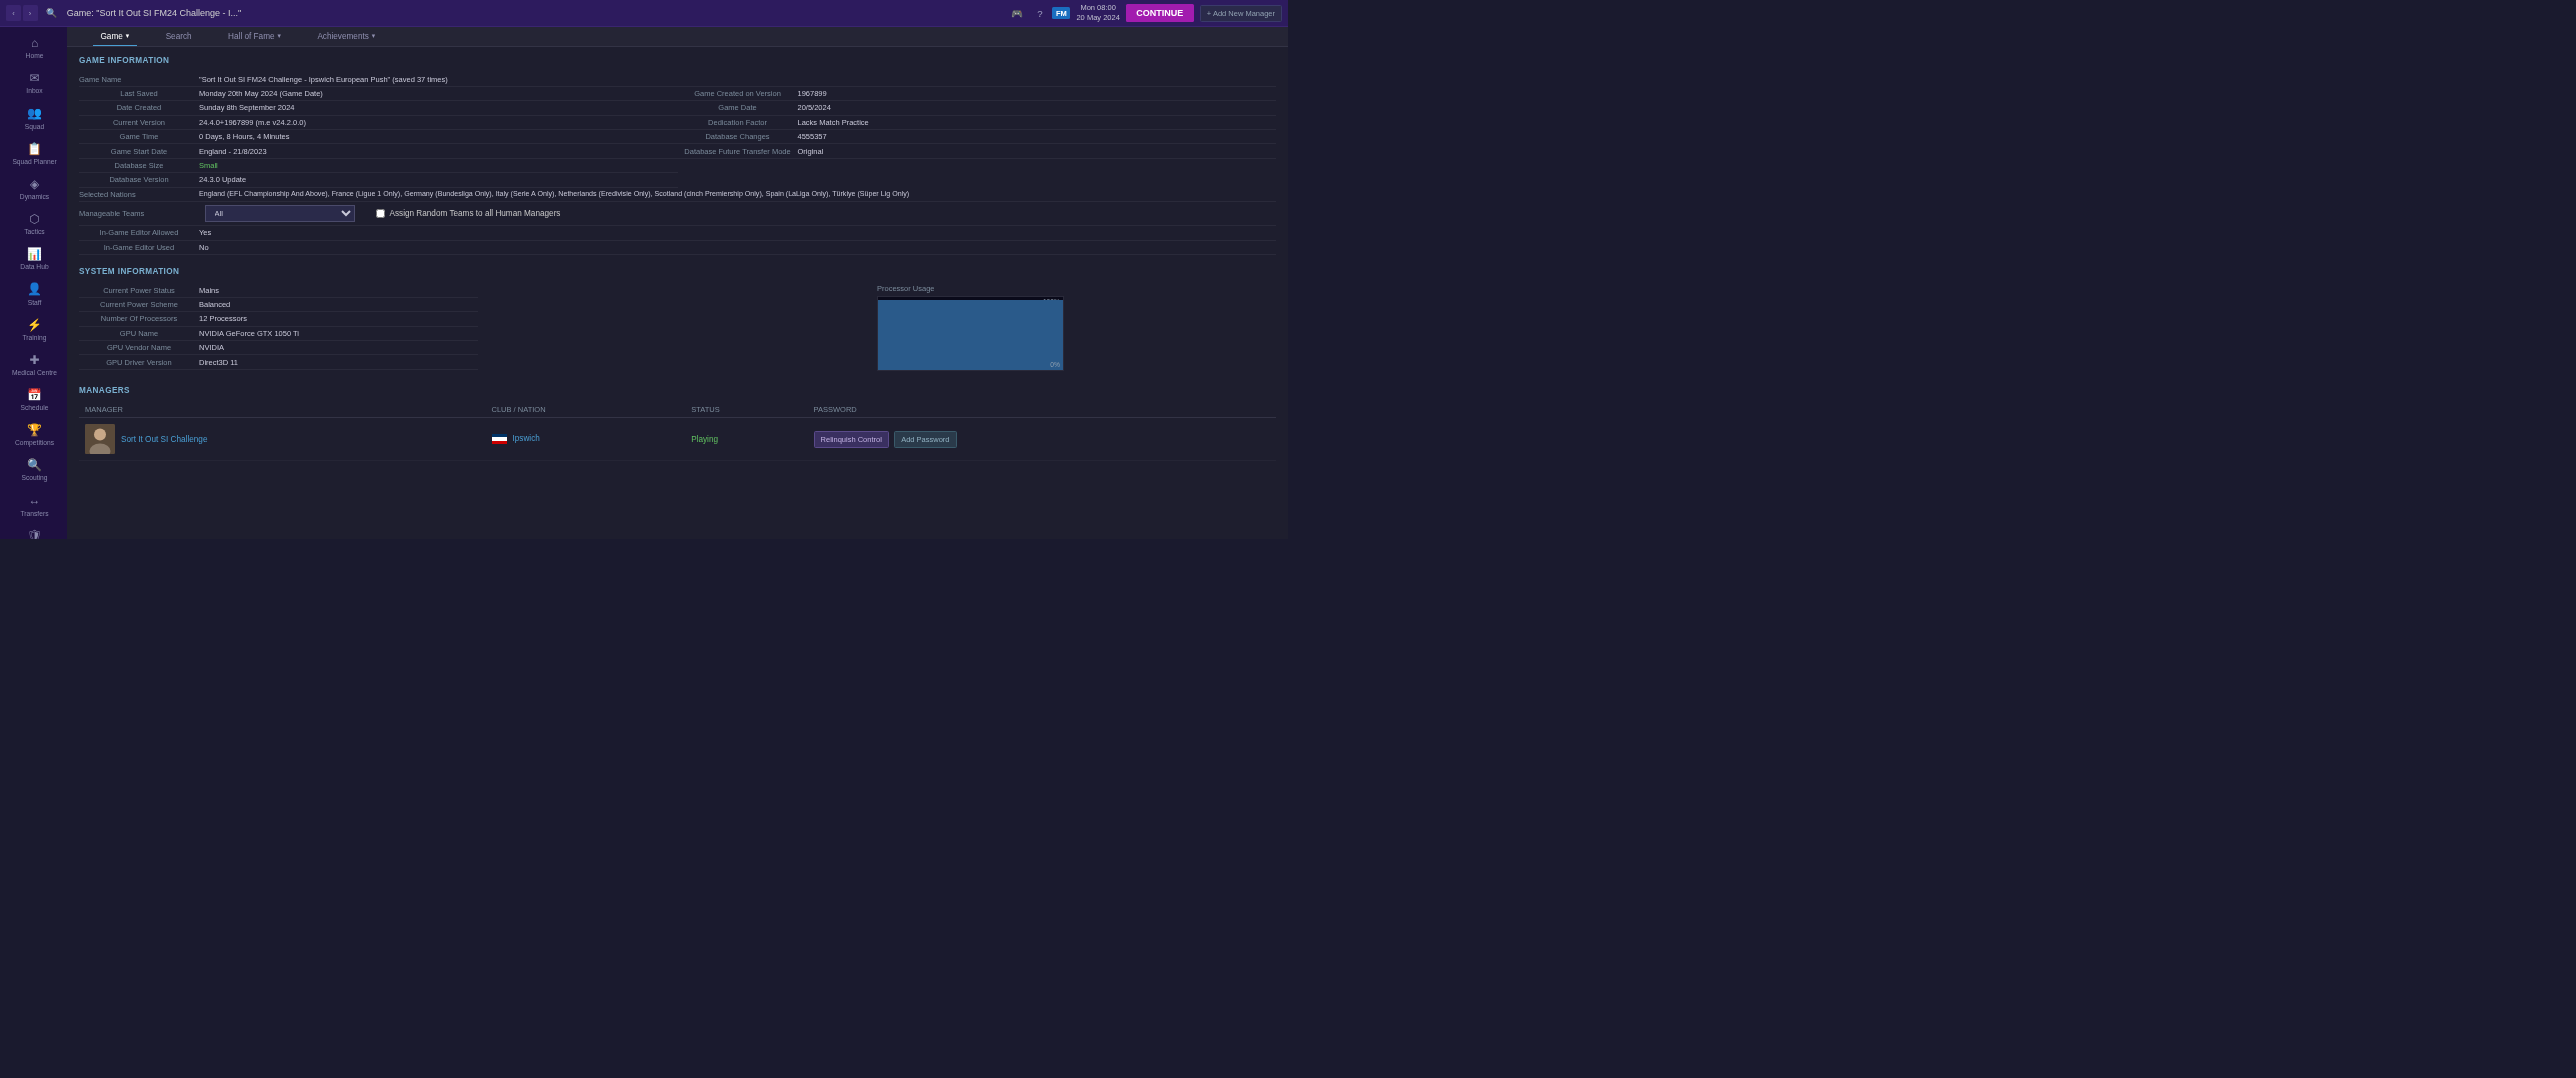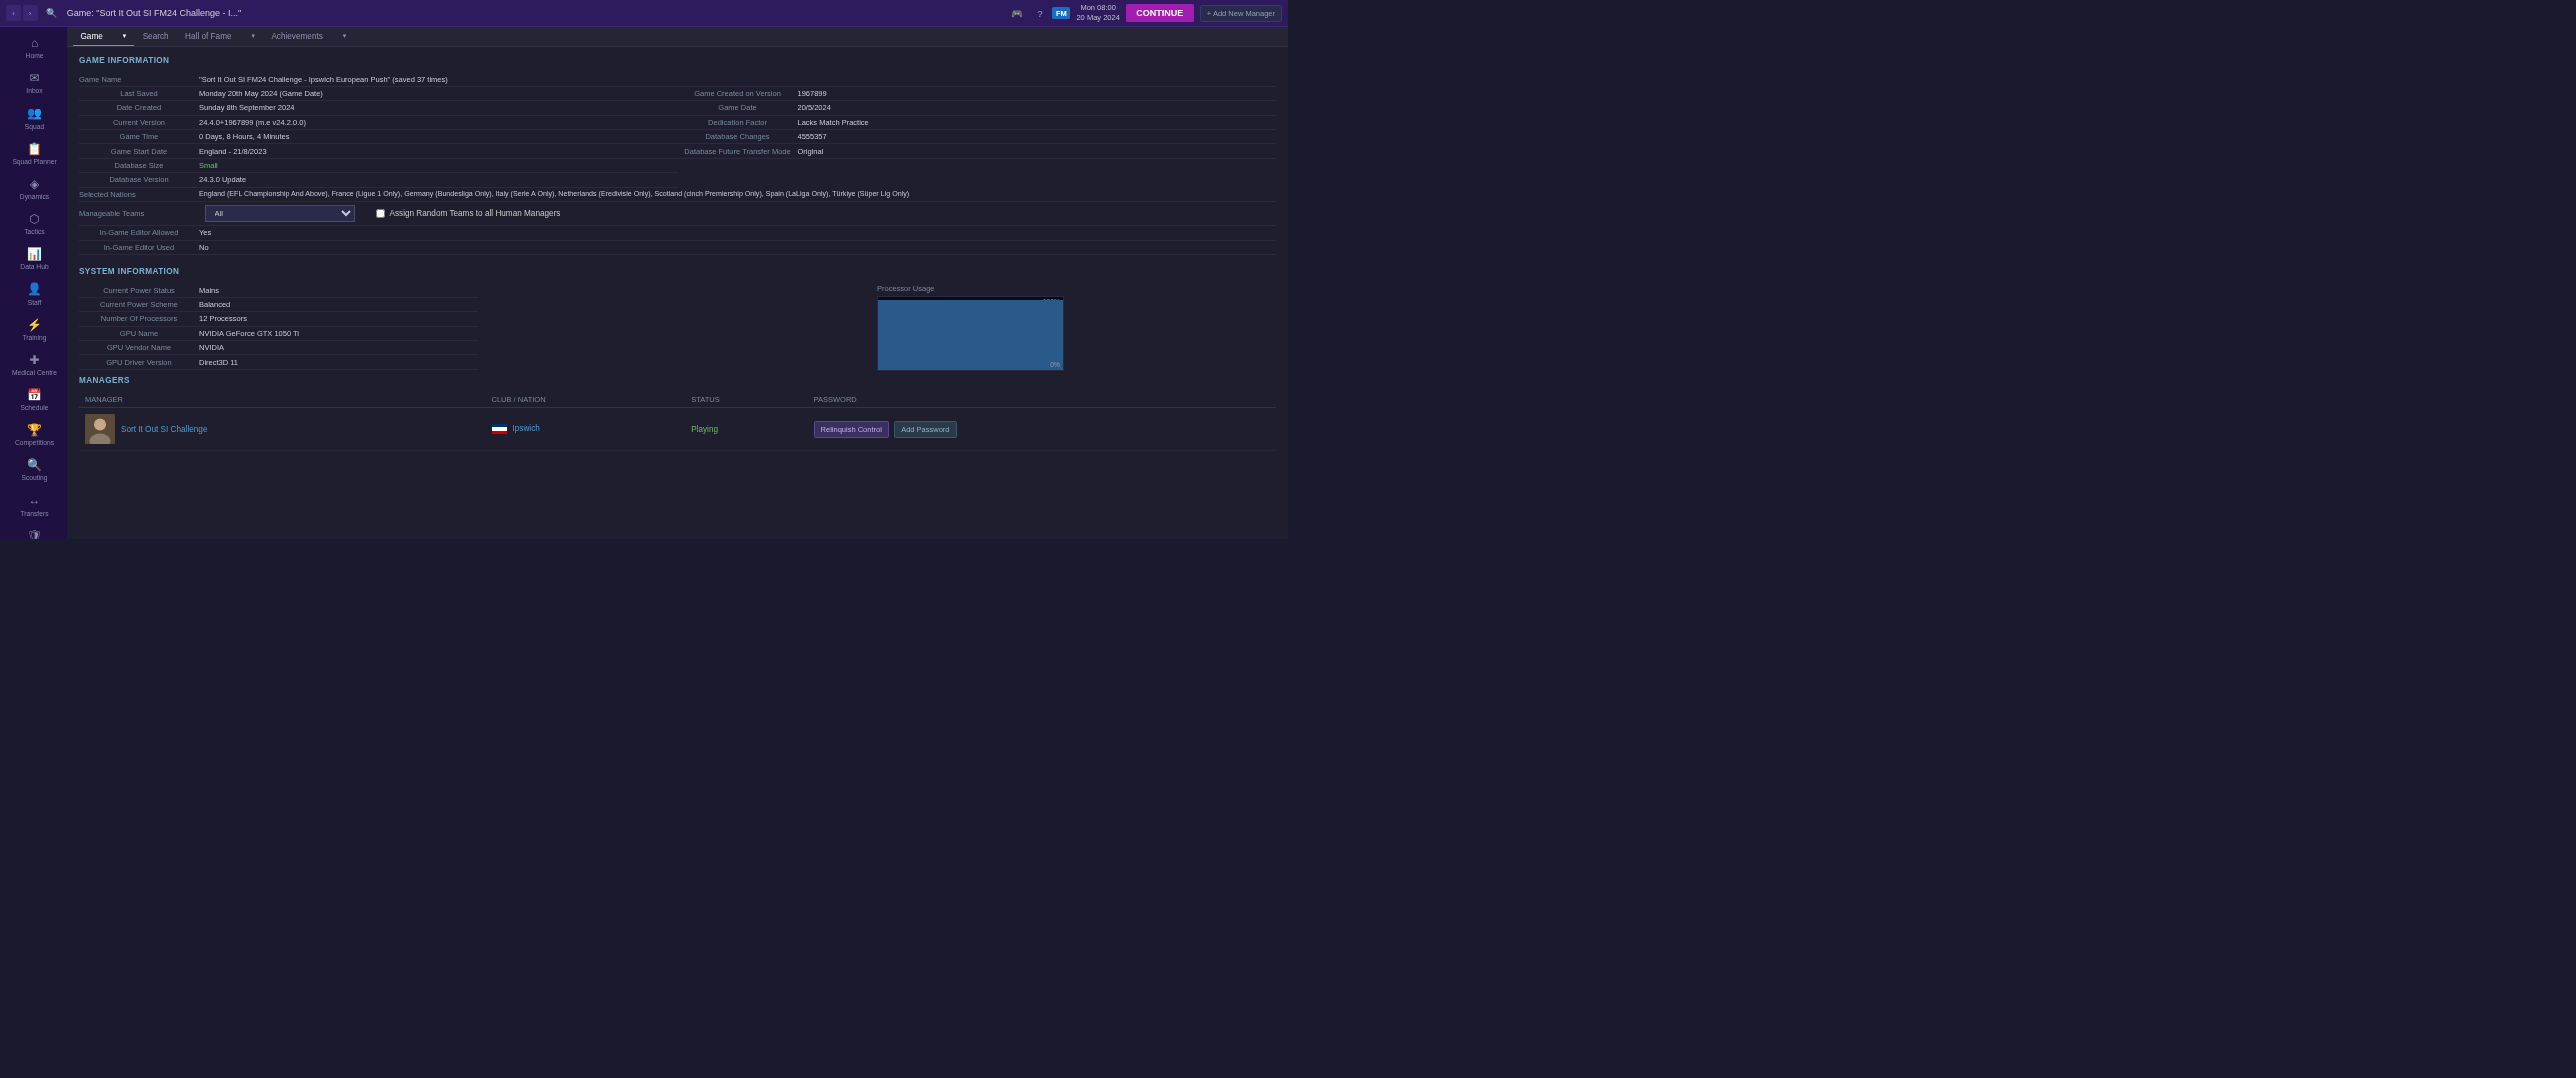--- a/index.html
+++ b/index.html
@@ -160,21 +160,22 @@
       flex-shrink: 0;
     }
     .sub-nav-item {
       padding: 4.5px 7.5px;
       color: #9090b0;
       cursor: pointer;
       font-size: 8.2px;
       border-bottom: 1.5px solid transparent;
       display: flex;
       align-items: center;
-      gap: 20px;
+      gap: 3px;
+      margin-left: 20px;
     }
     .sub-nav-item.active {
       color: #ffffff;
       border-bottom-color: #4a9fd4;
     }
     
     .page-content {
       flex: 1;
       overflow-y: auto;
       padding: 9px 12px;
@@ -231,21 +232,21 @@
       width: 9px;
       height: 9px;
       cursor: pointer;
     }
     
     .system-section {
       margin-top: 12px;
     }
     
     .managers-section {
-      margin-top: 5px;
+      margin-top: 15px;
     }
     .managers-table {
       width: 100%;
       border-collapse: collapse;
     }
     .managers-table th {
       text-align: left;
       color: #7a8a9a;
       font-size: 7.5px;
       font-weight: normal;

